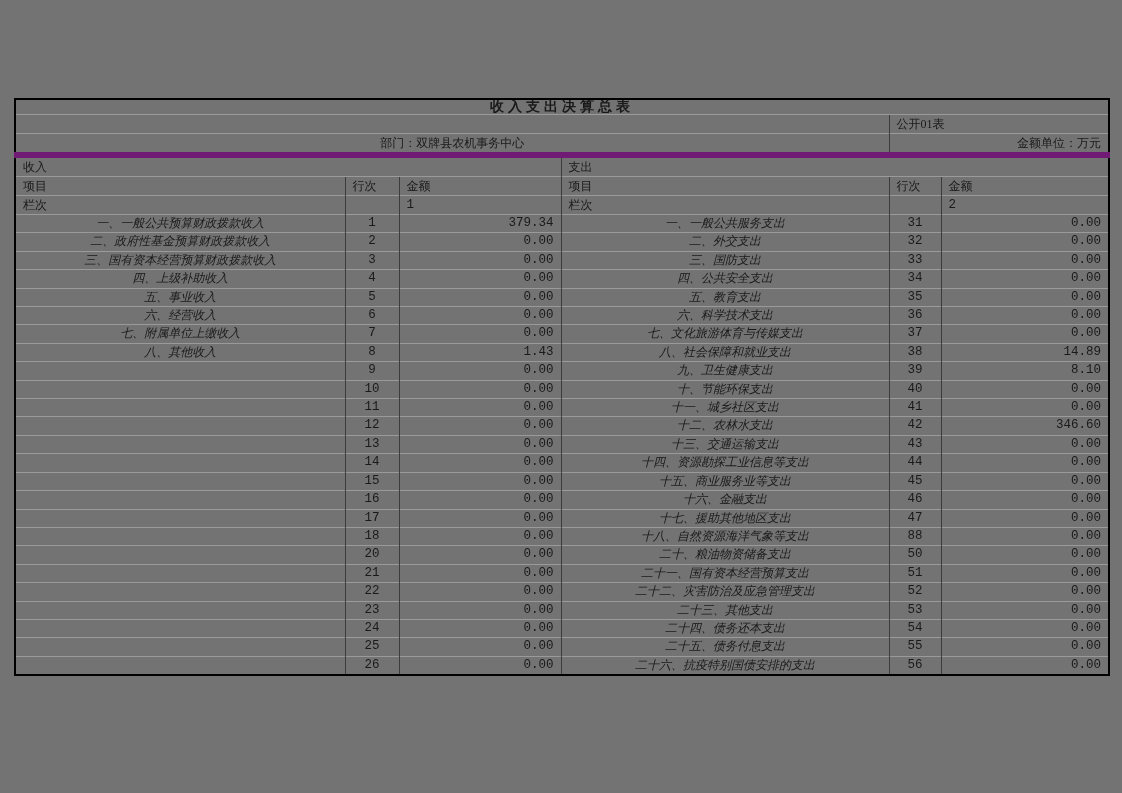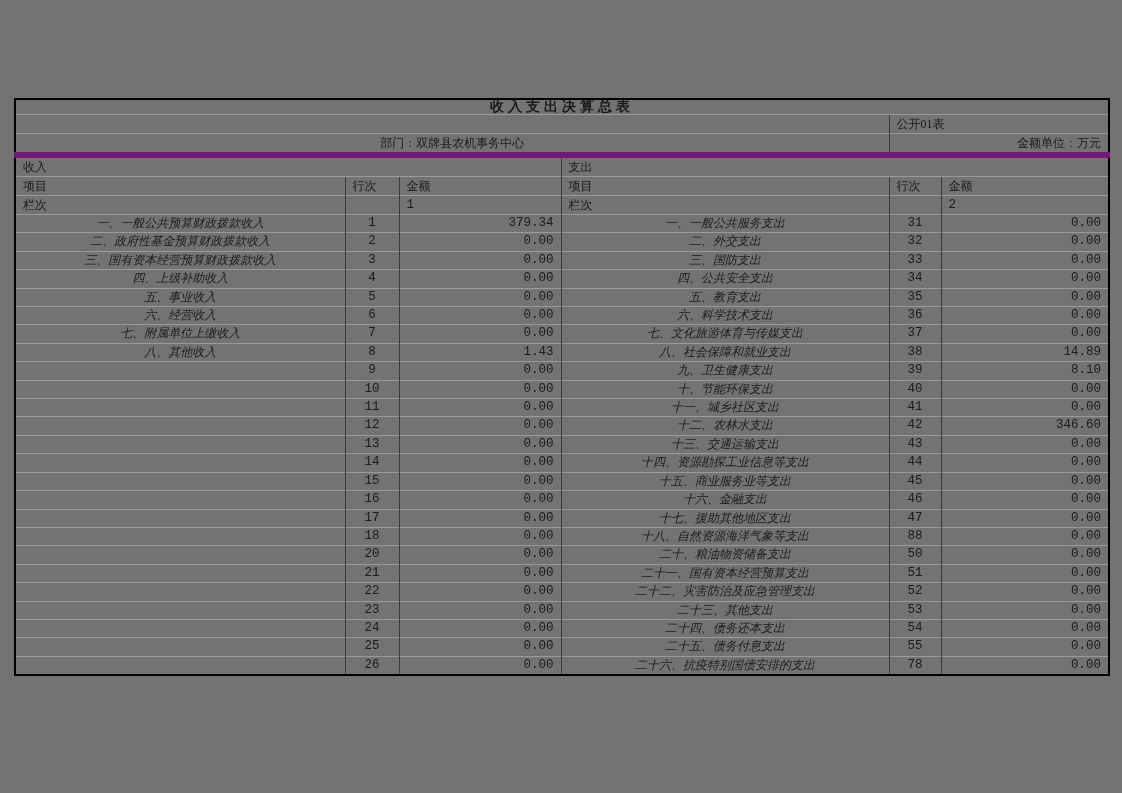--- a/index.html
+++ b/index.html
@@ -307,18 +307,18 @@
           <td class="amount num">0.00</td>
           <td class="item">二十五、债务付息支出</td>
           <td class="line num">55</td>
           <td class="amount num">0.00</td>
         </tr>
         <tr>
           <td class="item"></td>
           <td class="line num">26</td>
           <td class="amount num">0.00</td>
           <td class="item">二十六、抗疫特别国债安排的支出</td>
-          <td class="line num">78</td>
+          <td class="line num">56</td>
           <td class="amount num">0.00</td>
         </tr>
       </tbody>
   </table>
 </div>
 
 </body></html>

